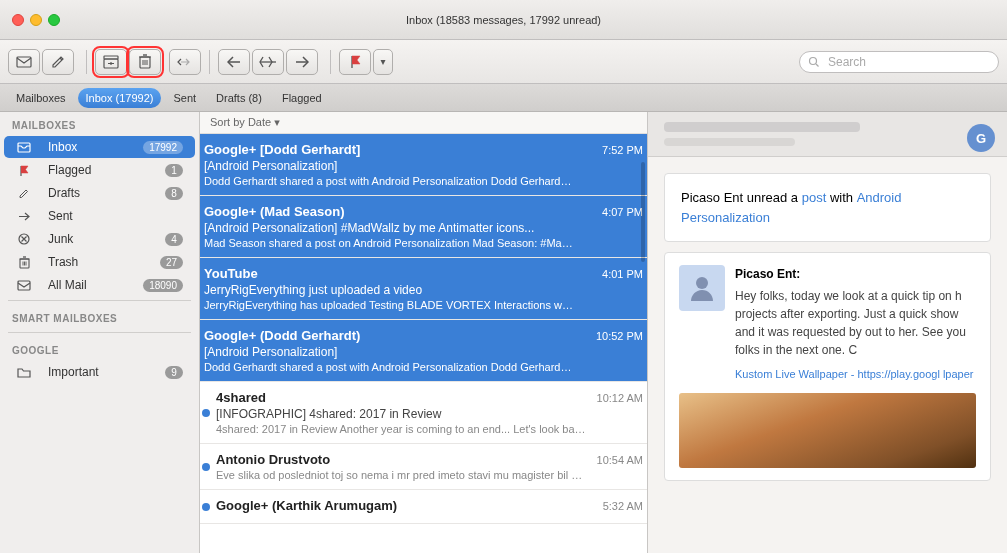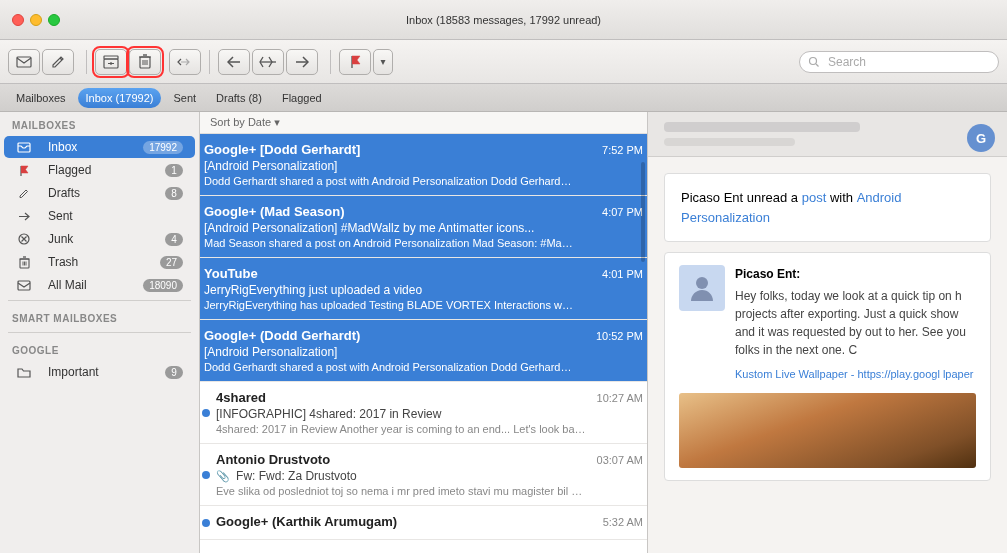--- a/index.html
+++ b/index.html
@@ -511,35 +511,31 @@
         <span class="email-time">10:52 PM</span>
       </div>
       <div class="email-subject">[Android Personalization]</div>
       <div class="email-preview">Dodd Gerhardt shared a post with Android Personalization Dodd Gerhardt shared Dodd Gerhardt's post with you. Dodd...</div>
     </div>
 
     <div class="email-item email-item-unread">
       <div class="unread-dot"></div>
       <div class="email-item-row1">
         <span class="email-sender">4shared</span>
-        <span class="email-time" style="color:#888;">10:27 AM</span>
+        <span class="email-time" style="color:#888;">10:12 AM</span>
       </div>
       <div class="email-subject">[INFOGRAPHIC] 4shared: 2017 in Review</div>
       <div class="email-preview">4shared: 2017 in Review Another year is coming to an end... Let's look back at what we achieved together! Check out key...</div>
     </div>
 
     <div class="email-item email-item-unread">
       <div class="unread-dot"></div>
       <div class="email-item-row1">
         <span class="email-sender">Antonio Drustvoto</span>
-        <span class="email-time" style="color:#888;">03:07 AM</span>
-      </div>
-      <div class="email-subject">
-        <span style="color:#888; font-size:11px; margin-right:3px;">📎</span>
-        <span>Fw: Fwd: Za Drustvoto</span>
+        <span class="email-time" style="color:#888;">10:54 AM</span>
       </div>
       <div class="email-preview">Eve slika od posledniot toj so nema i mr pred imeto stavi mu magister bil Sent from Yahoo Mail on Android</div>
     </div>
 
     <div class="email-item email-item-unread">
       <div class="unread-dot"></div>
       <div class="email-item-row1">
         <span class="email-sender">Google+ (Karthik Arumugam)</span>
         <span class="email-time" style="color:#888;">5:32 AM</span>
       </div>

